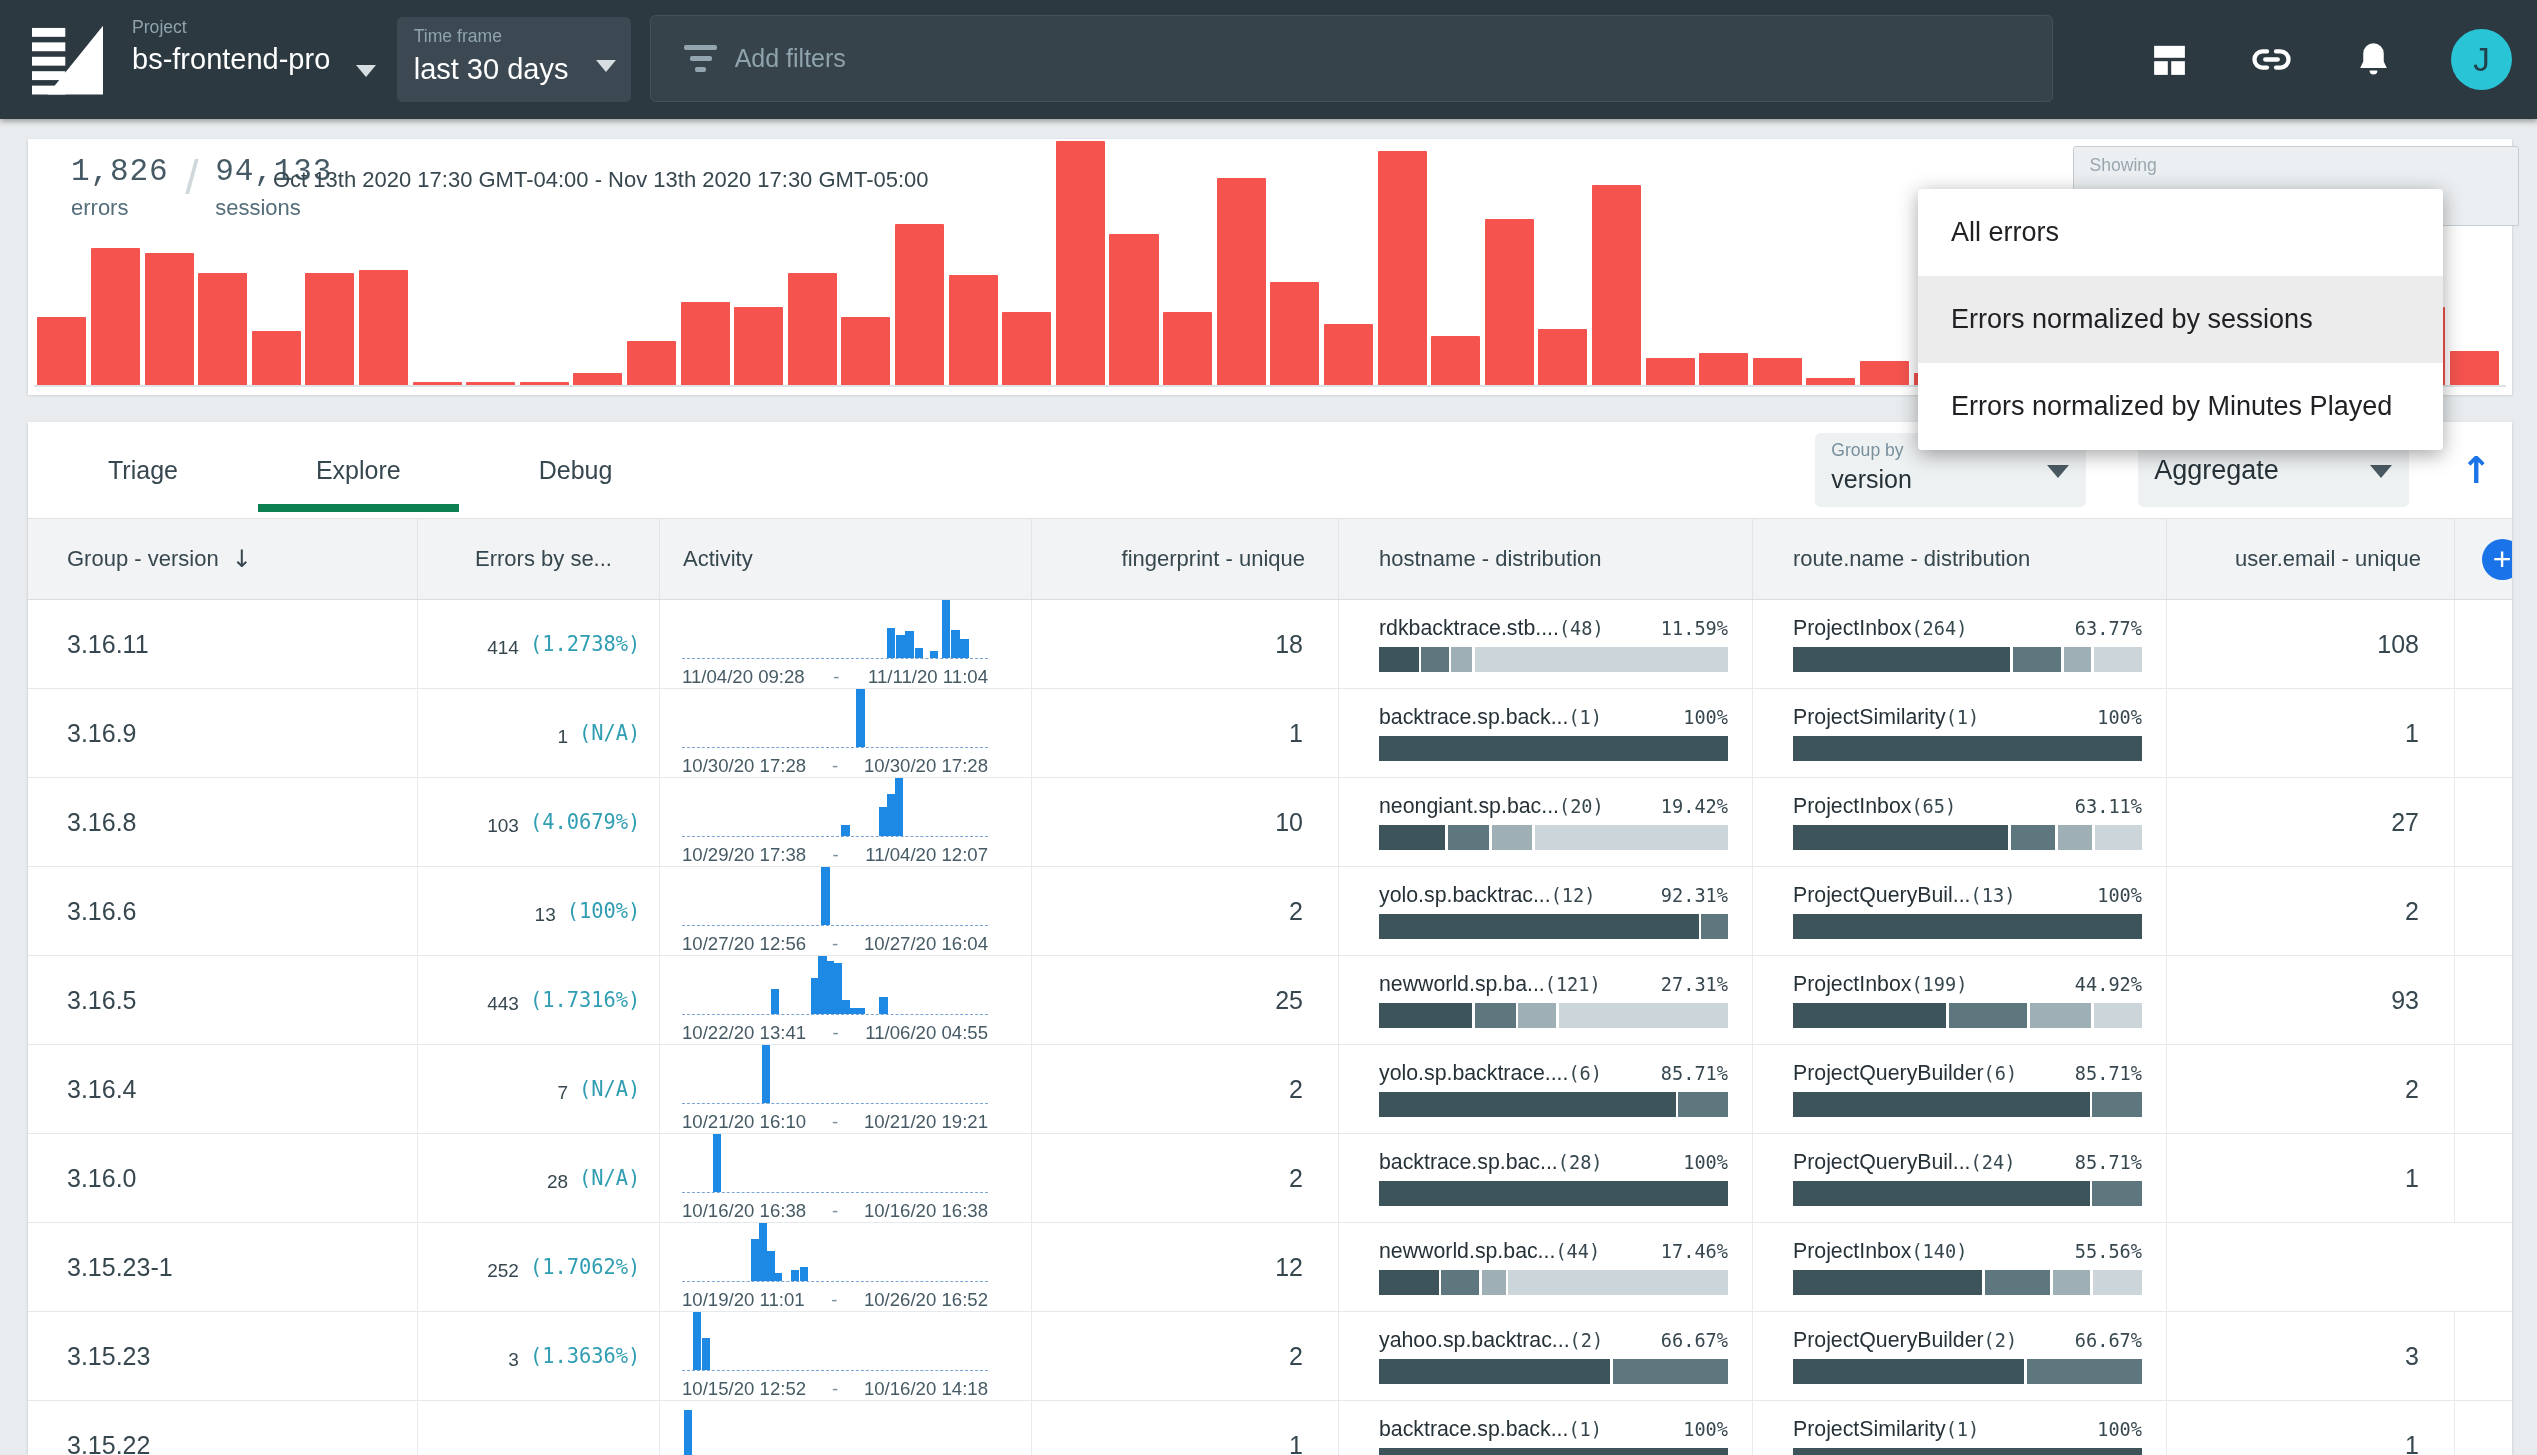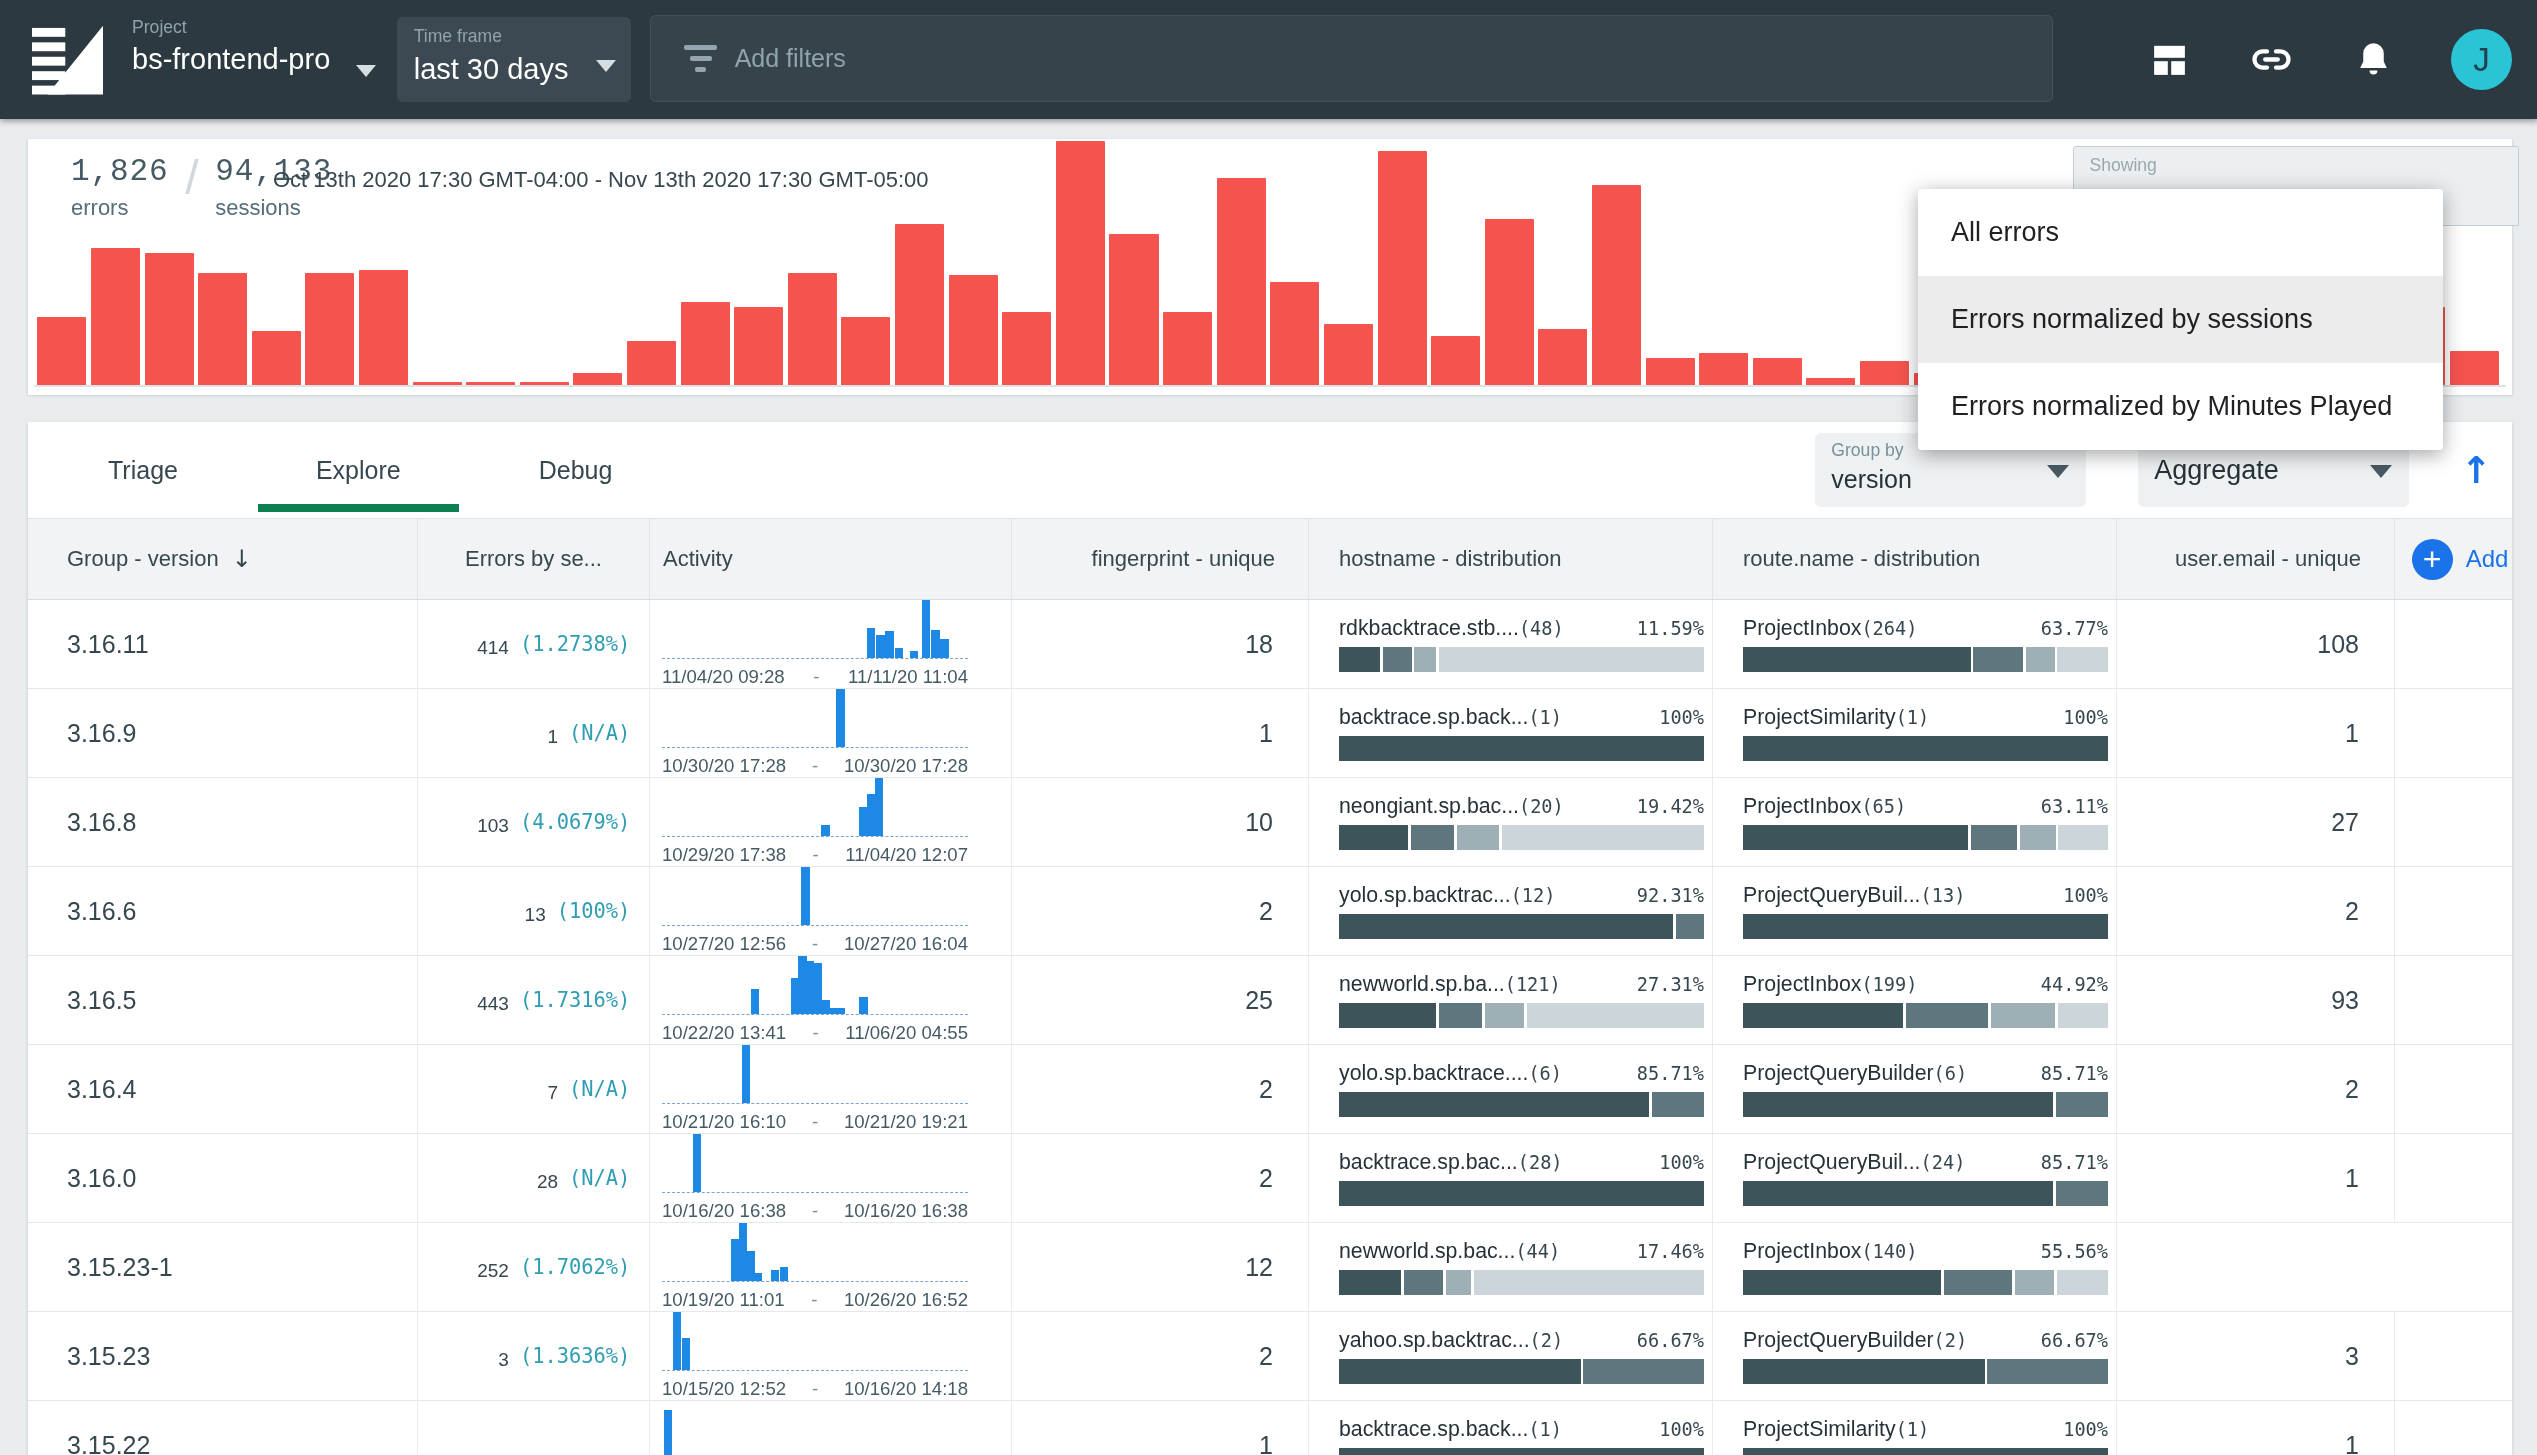--- a/index.html
+++ b/index.html
@@ -53,41 +53,41 @@
   .right-controls { position:absolute; right:20.4px; top:11px; display:flex; align-items:center; gap:52px; }
   .ctl-select { width:271px; height:74px; background:#eef1f2; border-radius:5.6px; padding:7.4px 16.7px; position:relative; cursor:pointer; }
   .ctl-label { font-size:17.6px; color:#78909c; }
   .ctl-value { font-size:25px; color:#263238; margin-top:3.7px; }
   .ctl-single { display:flex; align-items:center; }
   .ctl-single .ctl-value { margin-top:0; font-size:27px; }
   .ctl-caret { width:0; height:0; border-left:11px solid transparent; border-right:11px solid transparent; border-top:13px solid #4a5a62; position:absolute; right:16.7px; top:32px; }
   .uparrow { font-family:"DejaVu Sans", sans-serif; font-size:37px; color:#1a73e8; font-weight:bold; cursor:pointer; line-height:1; }
 
   
-  .grid { display:grid; grid-template-columns:390px 232px 362px 297px 404px 404px 278px 117px; }
+  .grid { display:grid; grid-template-columns:390px 232px 362px 297px 404px 404px 278px 117px;gap:10px; }
   .thead { background:#f1f3f4; border-top:0.9px solid #e0e3e5; border-bottom:0.9px solid #dadce0; height:82px; }
   .th { display:flex; align-items:center; font-size:22px; color:#37474f; border-right:0.9px solid #e2e4e6; overflow:hidden; white-space:nowrap; }
   .th:last-child { border-right:none; }
   .sort-arrow { font-family:"DejaVu Sans", sans-serif; font-size:24px; margin-left:13px; color:#37474f; }
   .add-circle { width:41px; height:41px; border-radius:50%; background:#1a73e8; color:#fff; font-size:32px; display:flex; align-items:center; justify-content:center; margin:0 13px 0 16.7px; flex:none; }
   .add-label { color:#1a73e8; font-size:24px; }
   .trow { height:89px; border-bottom:0.9px solid #e6e8ea; background:#fff; }
   .td { border-right:0.9px solid #e8eaec; display:flex; align-items:center; overflow:hidden; white-space:nowrap; }
   .td:last-child { border-right:none; }
   .td.c-version { padding-left:39px; font-size:25px; color:#37474f; }
   .td.c-errors { justify-content:flex-end; padding-right:18.6px; }
   .err-num { font-size:19px; color:#37474f;margin-top:8px; }
   .err-pct { font-family:"DejaVu Sans Mono", monospace; font-size:20.4px; color:#2f9db2; margin-left:11px; }
   .td.c-activity { flex-direction:column; justify-content:center; align-items:flex-start; padding-left:12px; }
   .spark { position:relative; width:306px; height:63px; border-bottom:1.9px dashed #7ba3d4; }
   .spark b { position:absolute; bottom:0; width:8.4px; background:#1e88e5; }
   .spark-dates { width:306px; display:flex; justify-content:space-between; align-items:center; font-size:18.6px; color:#455a64; margin-top:7.4px; }
   .spark-sep { color:#78909c; }
   .td.c-fp, .td.c-email { justify-content:flex-end; padding-right:35px; font-size:25px; color:#37474f; }
-  .td.c-dist { flex-direction:column; justify-content:center; align-items:stretch; padding:0 8px 0 30px; }
+  .td.c-dist { flex-direction:column; justify-content:center; align-items:stretch; padding:0 24px 0 30px; }
   .d-top { display:flex; align-items:baseline; }
   .d-name { font-size:21.3px; color:#263238; overflow:hidden; }
   .d-count { font-family:"DejaVu Sans Mono", monospace; font-size:18.6px; color:#37474f; }
   .d-pct { font-family:"DejaVu Sans Mono", monospace; font-size:18.6px; color:#37474f; margin-left:auto; padding-left:9.3px; }
   .d-bar { display:flex; gap:2.8px; height:25px; margin-top:6.5px; }
   .d-bar i { display:block; height:100%; }
   .th.a-center { justify-content:center; }
   .th.a-right { justify-content:flex-end; }
 </style>
 </head>

